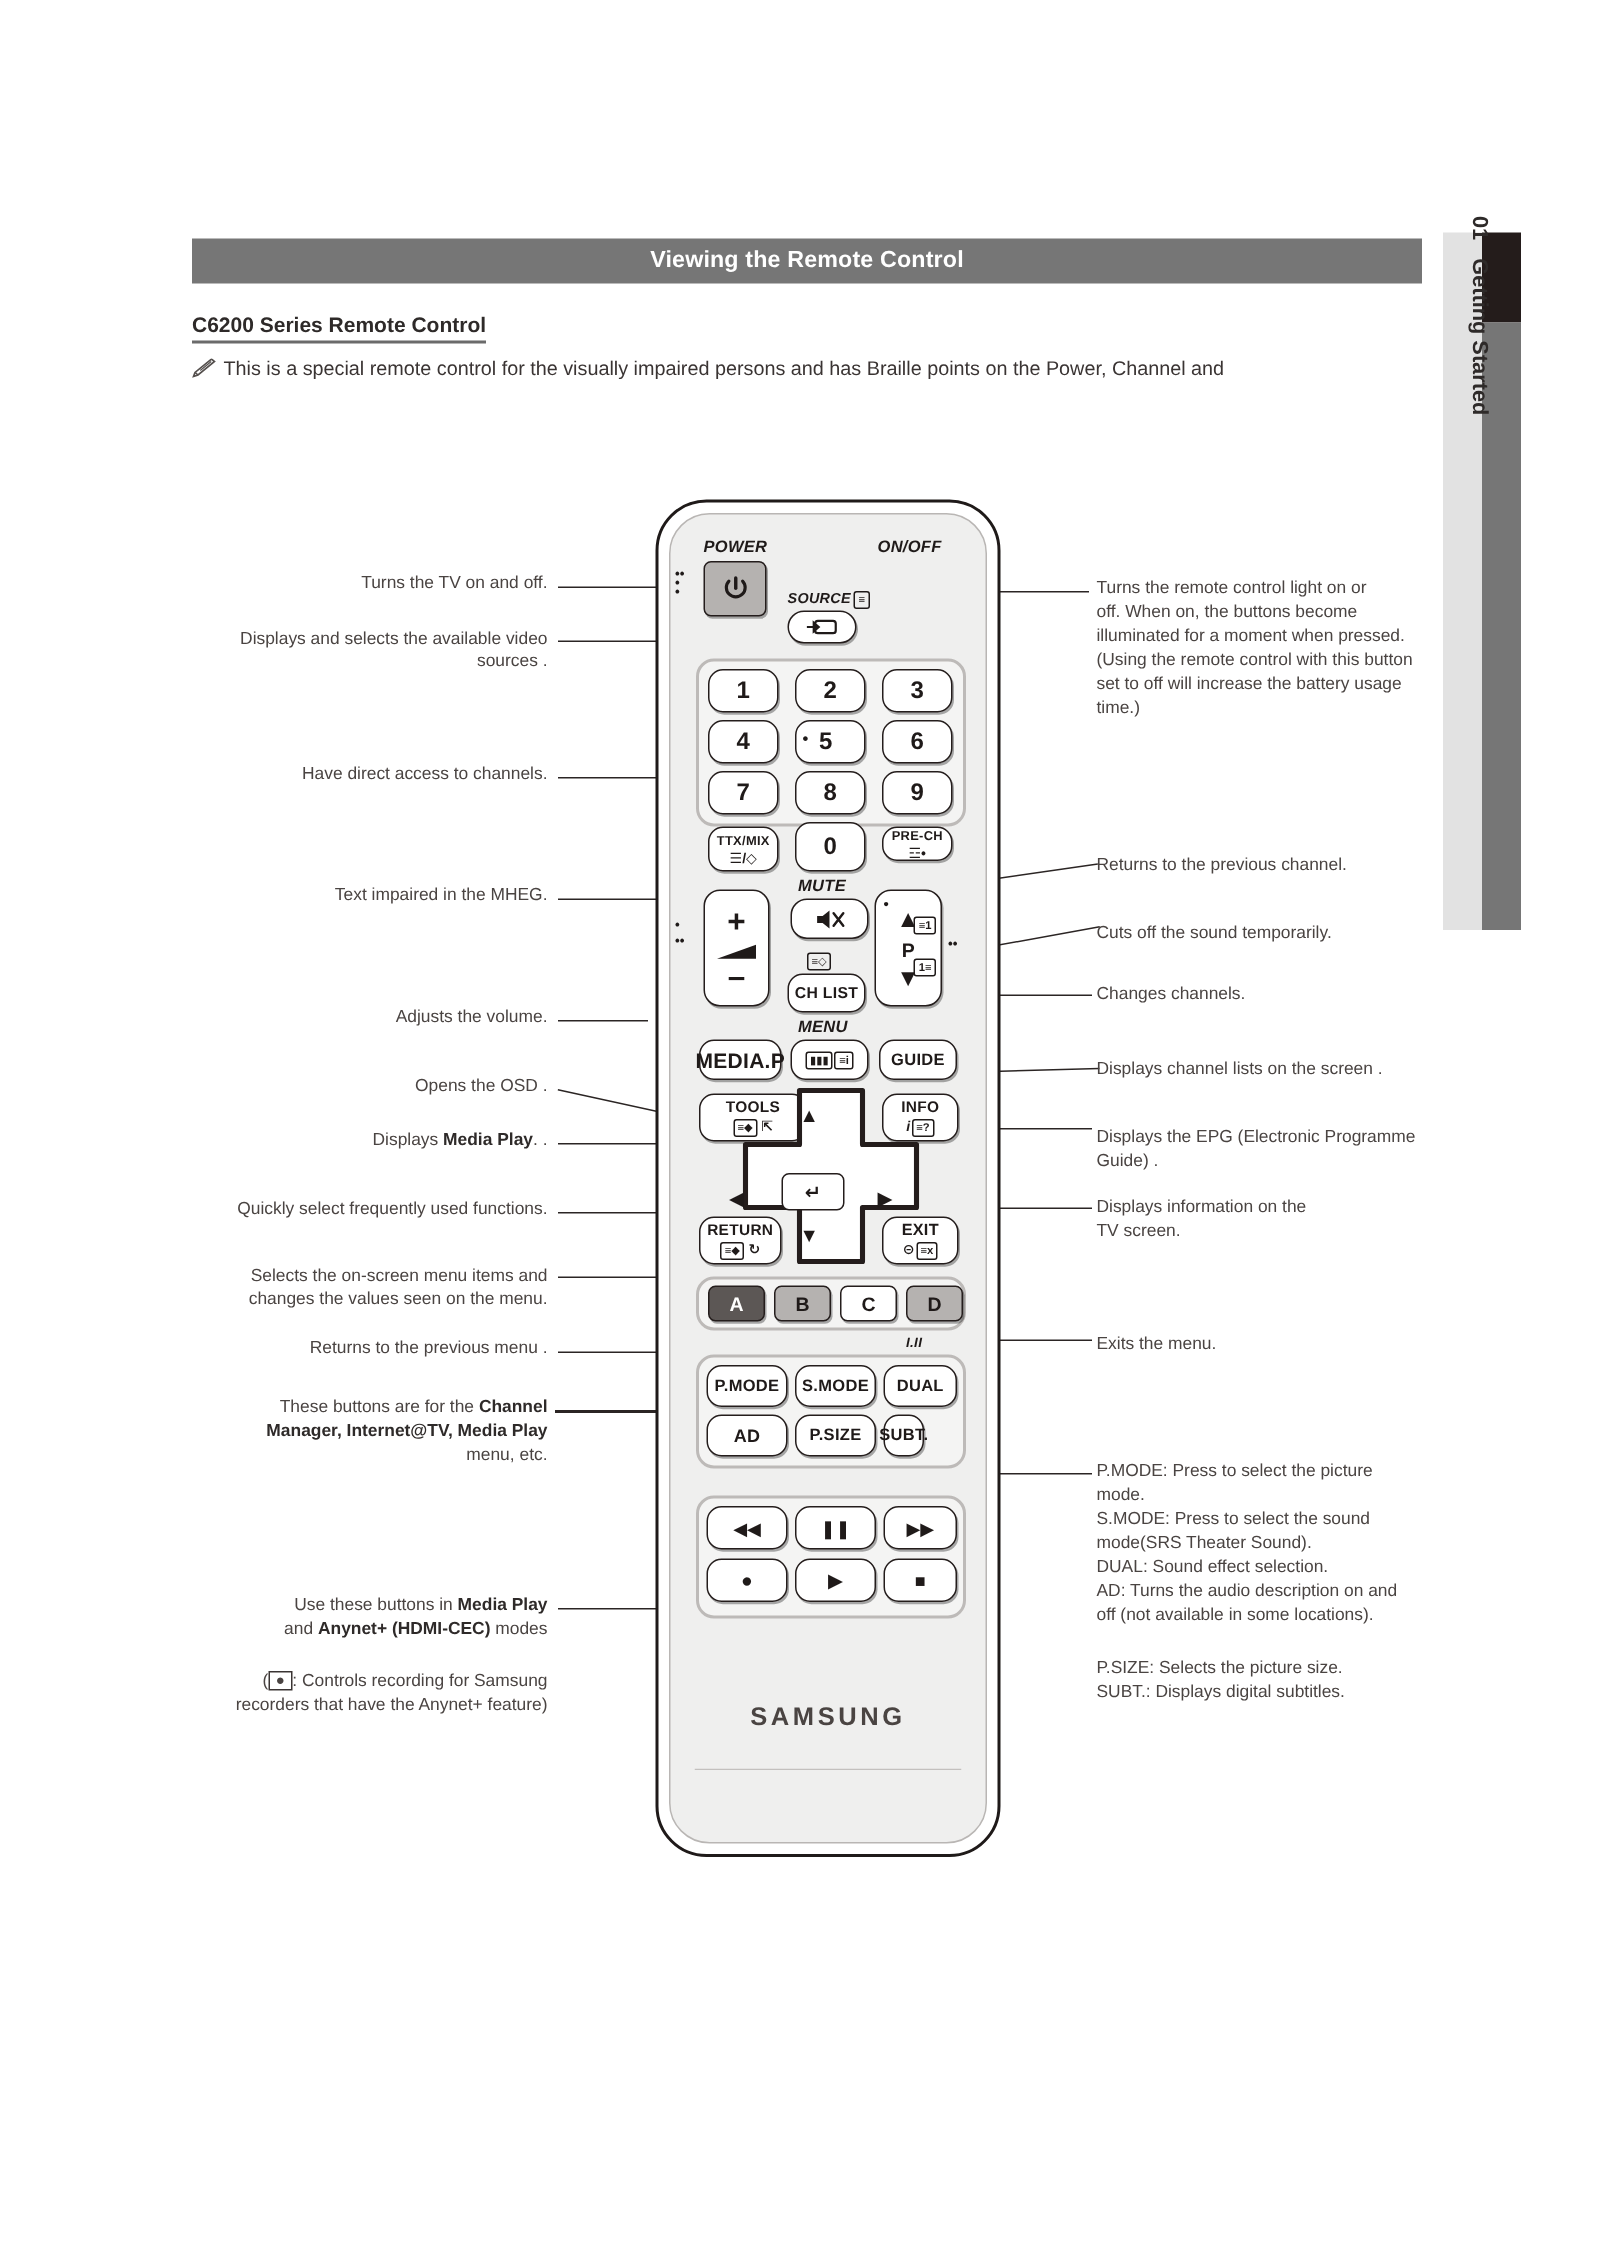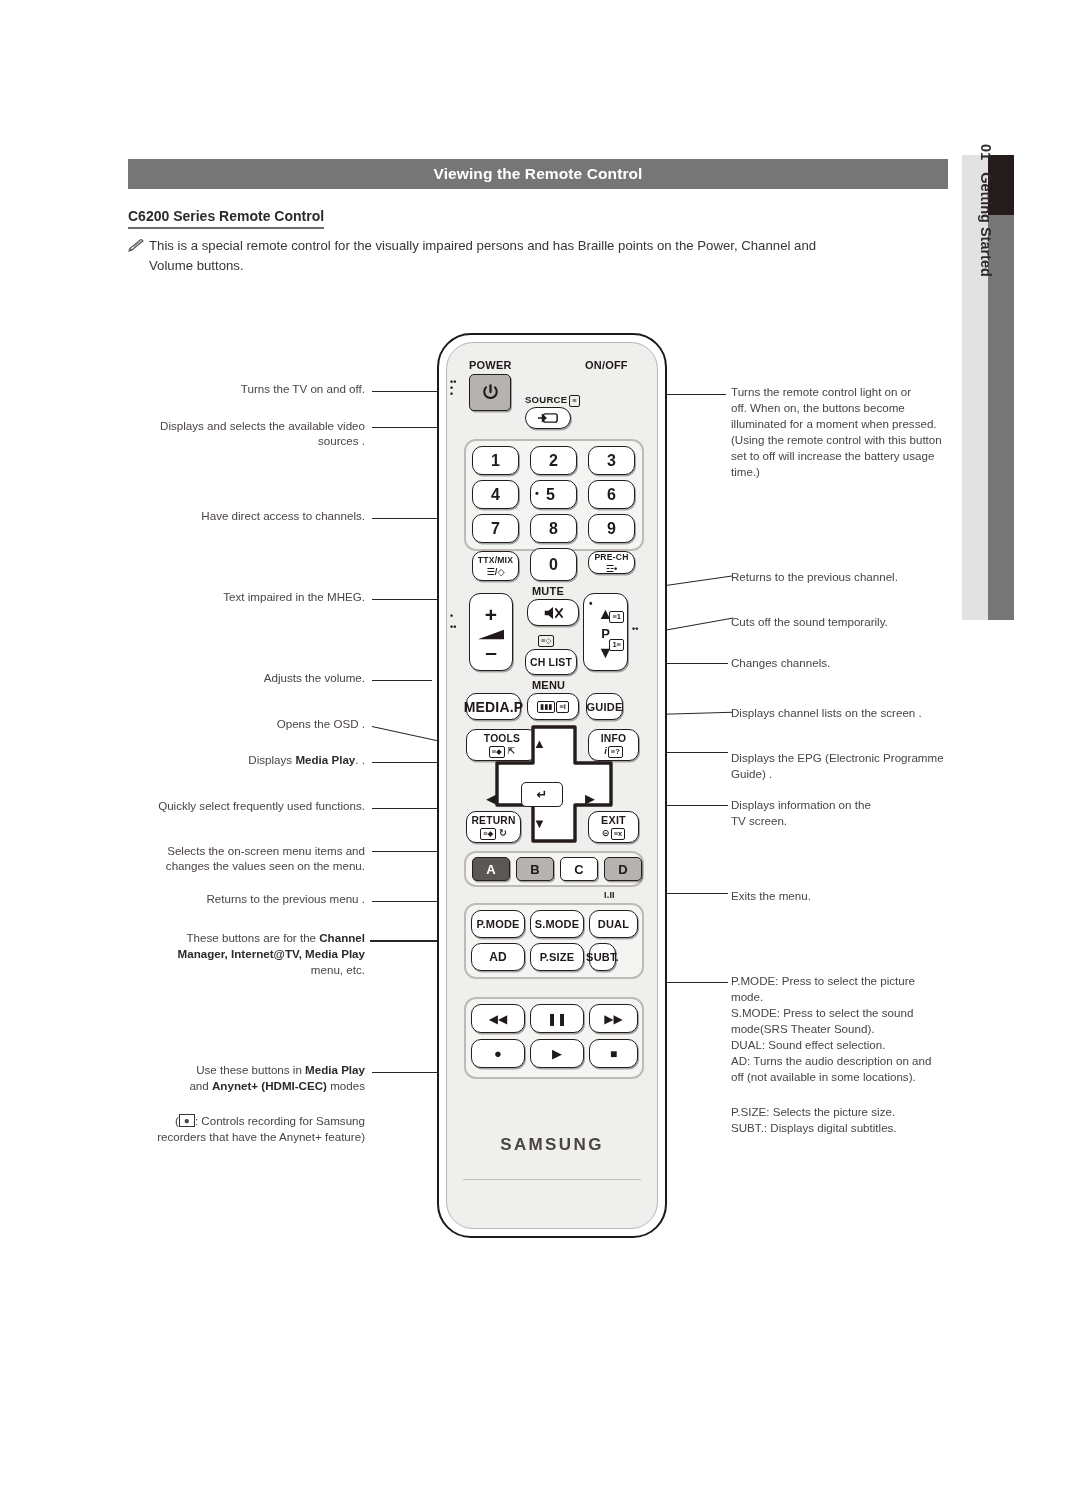--- a/index.html
+++ b/index.html
@@ -62,21 +62,21 @@
     border:2.6px solid #1f1a19;border-radius:34px;background:#ffffff;
     box-sizing:border-box;
   }
   .remote-inner{
     position:absolute;left:7px;top:7px;right:7px;bottom:7px;
     border:1.2px solid #b9b6b4;border-radius:27px;
     background:#efefee;box-sizing:border-box;
   }
   .rbody{position:absolute;left:0;top:0;width:100%;height:100%;}
 
-  .lbl{position:absolute;font-weight:bold;font-size:11px;color:#1f1a19;letter-spacing:.2px;}
+  .lbl{position:absolute;font-weight:bold;font-size:11px;color:#1f1a19;letter-spacing:.2px;font-style:italic;}
   .btn{
     position:absolute;box-sizing:border-box;
     border:1.8px solid #241d1c;border-radius:7px;background:#fff;
     display:flex;flex-direction:column;align-items:center;justify-content:center;
     font-weight:bold;color:#1f1a19;
     box-shadow:1px 1.5px 0 rgba(0,0,0,.32);
   }
   .btn.round{border-radius:10px;}
   .btn.pill{border-radius:11px;}
   .btn.grey{background:#b5b2b0;}
@@ -116,21 +116,20 @@
   <div class="sec-head">C6200 Series Remote Control</div>
 
   <div class="note">
     <span class="pen">
       <svg width="16" height="13" viewBox="0 0 16 13">
         <path d="M1 12 L4 11 L15 2 L13 0.4 L2 9.3 Z" fill="none" stroke="#55504e" stroke-width="1.1"></path>
         <path d="M2.2 9.4 L4 11" stroke="#55504e" stroke-width="1.1"></path>
         <path d="M5.5 8 L12.8 2" stroke="#55504e" stroke-width=".8"></path>
       </svg>
     </span><span class="txt">This is a special remote control for the visually impaired persons and has Braille points on the Power, Channel and</span>
-    <span class="l2">Volume buttons.</span>
   </div>
 
   <div class="tab-wrap">
     <div class="tab-light"></div>
     <div class="tab-dark"></div>
     <div class="tab-grey"></div>
     <div class="tab-text">
       <span>01</span>
       <span>Getting Started</span>
     </div>
@@ -344,21 +343,21 @@
         <div class="lbl" style="left:85px;top:336px">MENU</div>
 
         <div class="btn round" style="left:19px;top:350px;width:55px;height:27px">
           <span class="tiny" style="font-size:14px">MEDIA.P</span>
         </div>
         <div class="btn round" style="left:80px;top:350px;width:52px;height:27px">
           <span class="gl" style="font-size:10px">
             <span class="icoboxed">▮▮▮</span><span class="icoboxed" style="margin-left:1px">≡i</span>
           </span>
         </div>
-        <div class="btn round" style="left:139px;top:350px;width:37px;height:27px">
+        <div class="btn round" style="left:139px;top:350px;width:52px;height:27px">
           <span class="tiny" style="font-size:11px">GUIDE</span>
         </div>
 
         <div class="btn round" style="left:19px;top:386px;width:72px;height:32px">
           <span class="tiny" style="font-size:10.3px">TOOLS</span>
           <span class="gl" style="margin-top:2px"><span class="icoboxed">≡◆</span> ⇱</span>
         </div>
         <div class="btn round" style="left:141px;top:386px;width:51px;height:32px">
           <span class="tiny" style="font-size:10.3px">INFO</span>
           <span class="gl" style="margin-top:2px"><i>i</i><span class="icoboxed" style="margin-left:1px">≡?</span></span>

